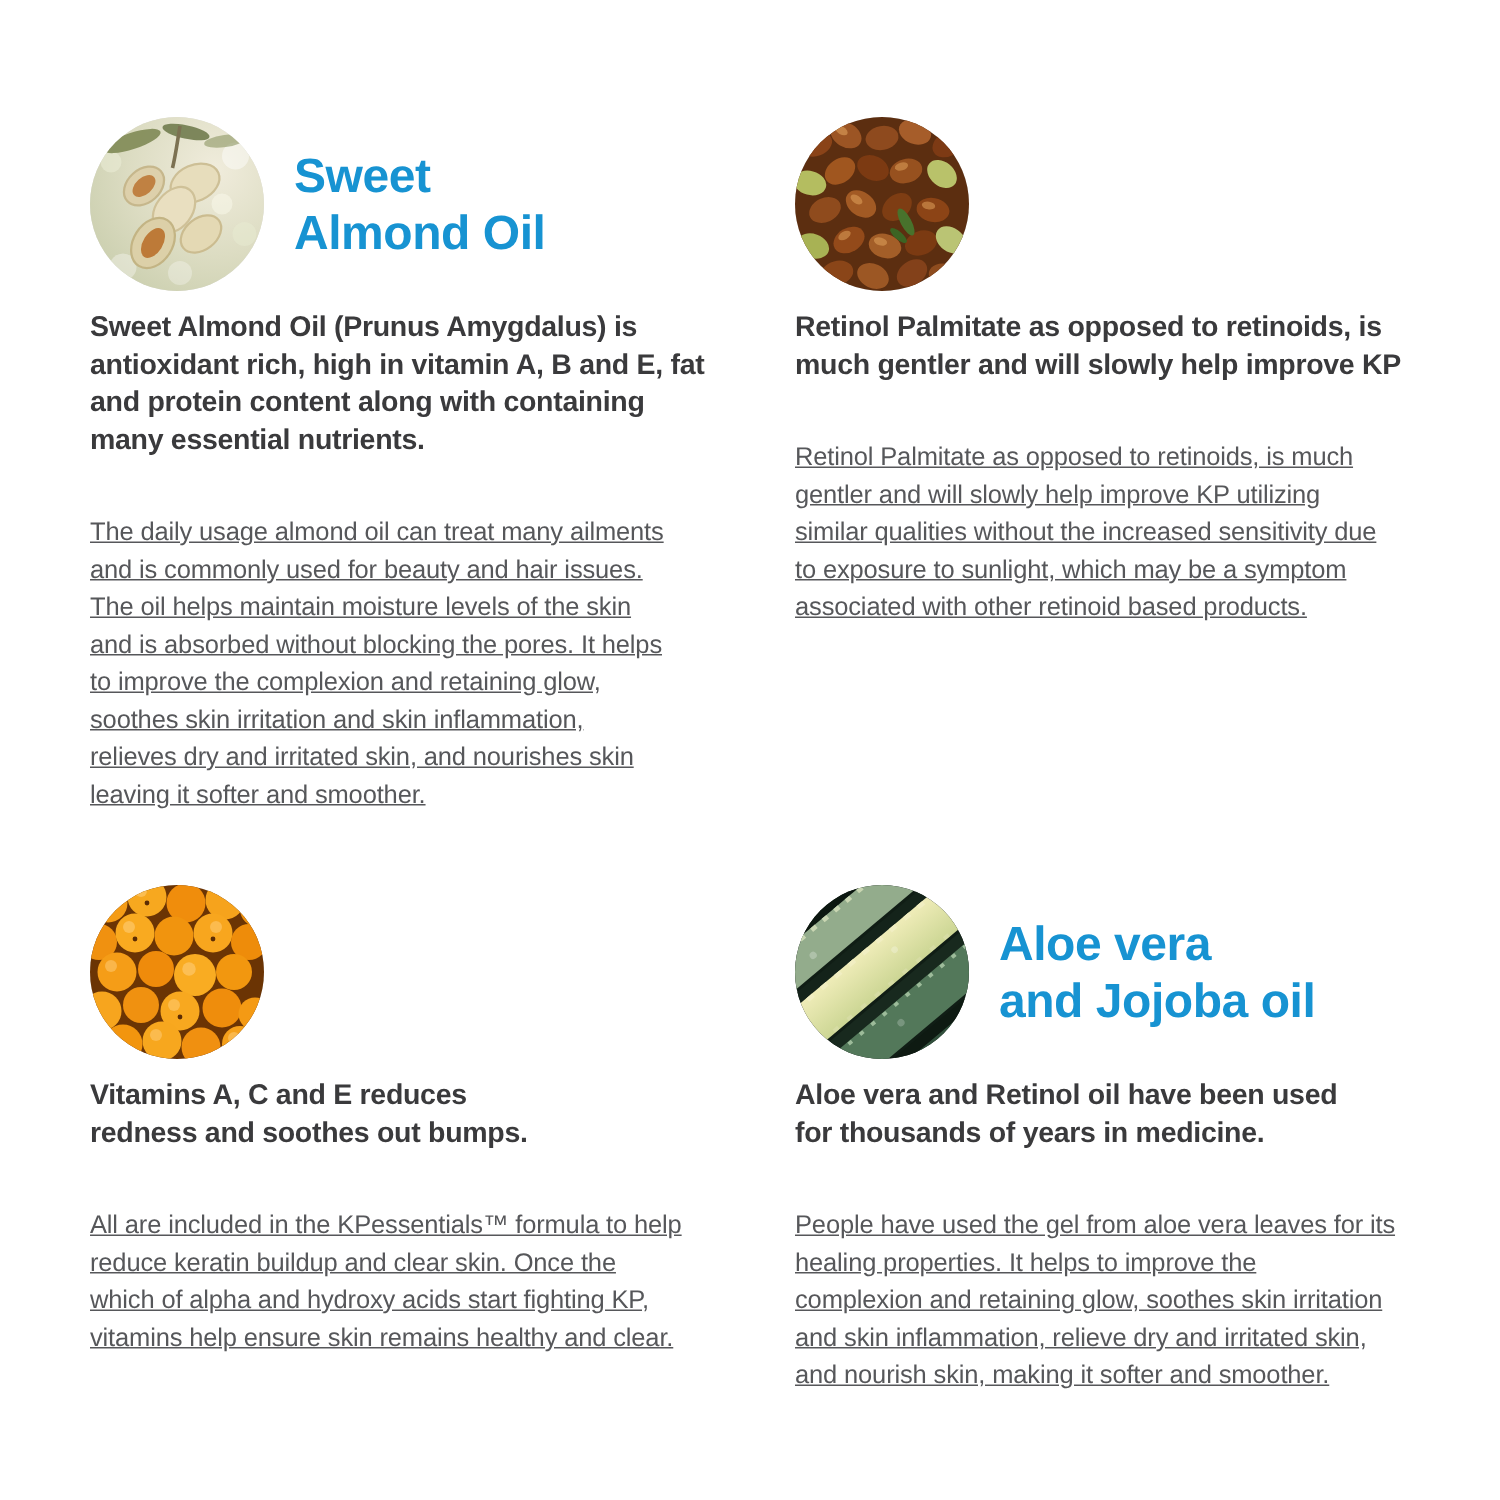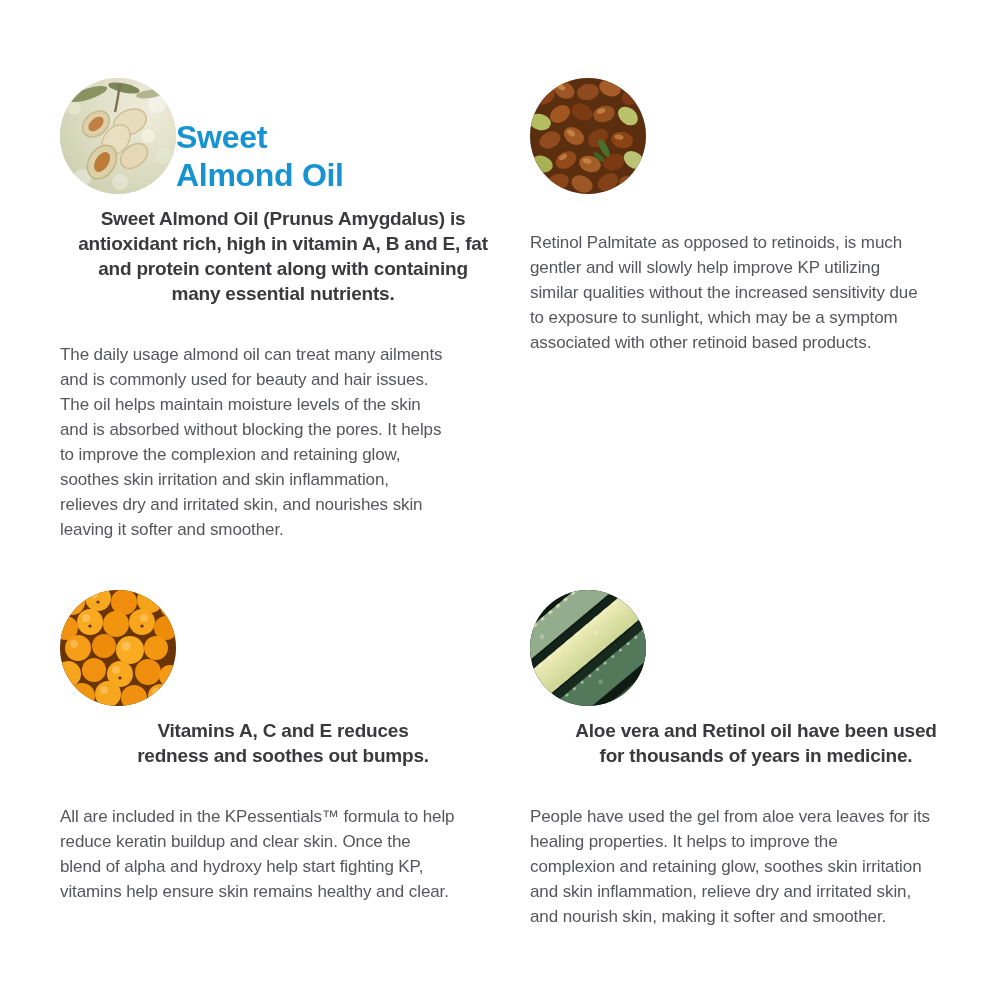--- a/index.html
+++ b/index.html
@@ -6,37 +6,37 @@
   html,body { margin:0; padding:0; background:#ffffff; }
   .page {
     position:relative; width:1000px; height:1000px; background:#ffffff;
     font-family:"Liberation Sans","DejaVu Sans",sans-serif; overflow:hidden;
   }
   .quad { position:absolute; }
   .q1 { left:60px;  top:78px;  width:446px; }
   .q2 { left:530px; top:78px;  width:452px; }
   .q3 { left:60px;  top:590px; width:446px; }
   .q4 { left:530px; top:590px; width:452px; }
-  .head-row { display:flex; align-items:flex-end; }
+  .head-row { display:flex; align-items:center; gap:20px; }
   .photo {
     width:116px; height:116px; flex:0 0 116px; border-radius:50%;
     overflow:hidden; background:#ddd;
   }
   .photo svg { display:block; width:116px; height:116px; }
   .heading {
     margin:0; font-size:32px; line-height:38px; font-weight:700;
     color:var(--accent); white-space:pre-line; letter-spacing:-0.3px;
   }
   .subhead {
     margin:12px 0 0 0; font-size:19px; line-height:25px; font-weight:700;
-    color:var(--subdark); white-space:pre-line; letter-spacing:-0.2px;text-align:center;
+    color:var(--subdark); white-space:pre-line; letter-spacing:-0.2px;
   }
   .bodytext {
     margin:36px 0 0 0; font-size:17px; line-height:25px; font-weight:400;
-    color:var(--bodygray); white-space:pre-line; letter-spacing:-0.1px;
+    color:var(--bodygray); white-space:pre-line; letter-spacing:-0.1px;text-decoration:underline;
   }
 </style>
 </head>
 <body>
 
 <div class="page">
 
   <section class="quad q1">
     <div class="head-row">
       <div class="photo">
@@ -117,20 +117,22 @@
           <ellipse cx="71" cy="33" rx="4.5" ry="2.6" fill="#e5a860" opacity="0.5" transform="rotate(-15 71 33)"></ellipse>
           <ellipse cx="41" cy="55" rx="4.5" ry="2.6" fill="#e5a860" opacity="0.5" transform="rotate(35 41 55)"></ellipse>
           <ellipse cx="89" cy="59" rx="4.5" ry="2.6" fill="#e5a860" opacity="0.5" transform="rotate(10 89 59)"></ellipse>
           <ellipse cx="33" cy="79" rx="4.5" ry="2.6" fill="#e5a860" opacity="0.5" transform="rotate(-30 33 79)"></ellipse>
           <ellipse cx="57" cy="83" rx="4.5" ry="2.6" fill="#e5a860" opacity="0.5" transform="rotate(15 57 83)"></ellipse>
           <ellipse cx="74" cy="70" rx="10" ry="3.6" fill="#48722c" transform="rotate(62 74 70)"></ellipse>
           <ellipse cx="69" cy="79" rx="7" ry="2.6" fill="#3c6423" transform="rotate(40 69 79)"></ellipse>
         </svg>
       </div>
     </div>
+    <p class="subhead">Retinol Palmitate as opposed to retinoids, is
+much gentler and will slowly help improve KP</p>
     <p class="bodytext">Retinol Palmitate as opposed to retinoids, is much
 gentler and will slowly help improve KP utilizing
 similar qualities without the increased sensitivity due
 to exposure to sunlight, which may be a symptom
 associated with other retinoid based products.</p>
   </section>
 
   <section class="quad q3">
     <div class="head-row">
       <div class="photo">
@@ -171,21 +173,21 @@
             <circle cx="82" cy="36" r="1.6" fill="#5c2c04"></circle>
           <circle cx="30" cy="36" r="1.6" fill="#5c2c04"></circle>
             <circle cx="60" cy="88" r="1.6" fill="#5c2c04"></circle>
         </svg>
       </div>
     </div>
     <p class="subhead">Vitamins A, C and E reduces
 redness and soothes out bumps.</p>
     <p class="bodytext">All are included in the KPessentials™ formula to help
 reduce keratin buildup and clear skin. Once the
-blend of alpha and hydroxy help start fighting KP,
+which of alpha and hydroxy acids start fighting KP,
 vitamins help ensure skin remains healthy and clear.</p>
   </section>
 
   <section class="quad q4">
     <div class="head-row">
       <div class="photo">
         <svg viewBox="0 0 116 116" xmlns="http://www.w3.org/2000/svg">
           <defs>
             <linearGradient id="g-aloe-pale" x1="0" y1="0" x2="0" y2="1">
               <stop offset="0" stop-color="#efecb8"></stop>
@@ -206,20 +208,22 @@
             <line x1="-40" y1="6.5" x2="192" y2="6.5" stroke="#c9d6b2" stroke-width="3" stroke-dasharray="4 6"></line>
             <line x1="-40" y1="40.5" x2="192" y2="40.5" stroke="#f1eec2" stroke-width="3" stroke-dasharray="5 7"></line>
             <line x1="-40" y1="67.5" x2="192" y2="67.5" stroke="#d6dca4" stroke-width="2.5" stroke-dasharray="4 8"></line>
             <line x1="-40" y1="80.5" x2="192" y2="80.5" stroke="#9dbb9a" stroke-width="2.5" stroke-dasharray="3 7"></line>
             <circle cx="30" cy="20" r="2.4" fill="#ffffff" opacity="0.25"></circle>
             <circle cx="74" cy="52" r="2.2" fill="#ffffff" opacity="0.25"></circle>
             <circle cx="46" cy="92" r="2.4" fill="#ffffff" opacity="0.22"></circle>
           </g>
         </svg>
       </div>
+      <h2 class="heading">Aloe vera
+and Jojoba oil</h2>
     </div>
     <p class="subhead">Aloe vera and Retinol oil have been used
 for thousands of years in medicine.</p>
     <p class="bodytext">People have used the gel from aloe vera leaves for its
 healing properties. It helps to improve the
 complexion and retaining glow, soothes skin irritation
 and skin inflammation, relieve dry and irritated skin,
 and nourish skin, making it softer and smoother.</p>
   </section>
 

